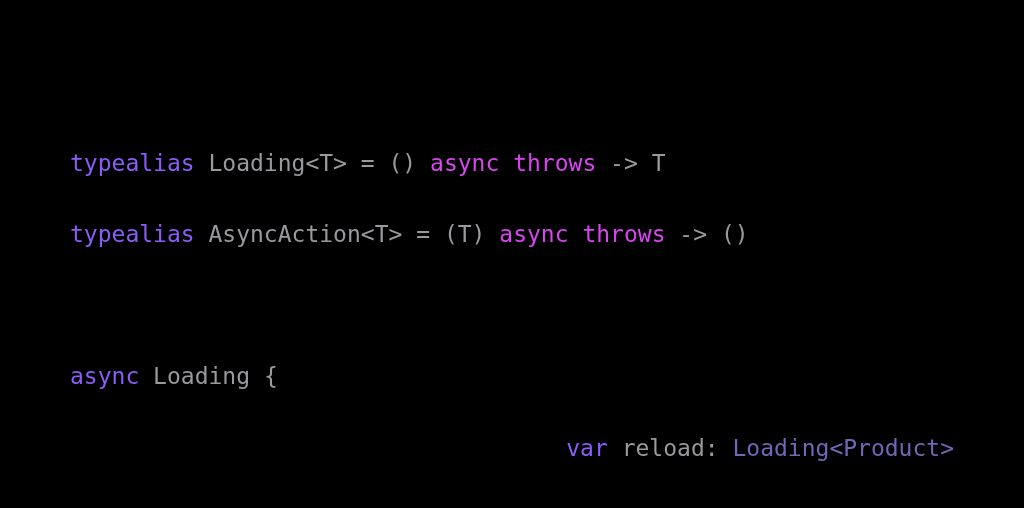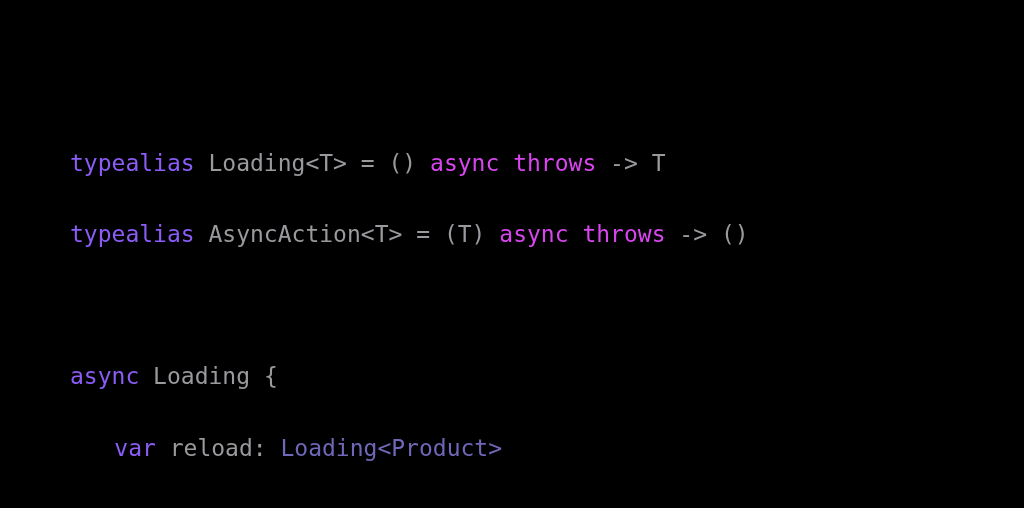--- a/index.html
+++ b/index.html
@@ -40,20 +40,21 @@
       color: #9a9a9e;
     }
     .async-throws {
       color: #d946ef;
     }
     .line {
       display: block;
     }
     .indent {
       padding-left: 3.2ch;
+      text-align: right;
     }
   </style>
 </head>
 <body>
 
 <div class="code-block">
 <span class="line"><span class="keyword">typealias</span><span> </span><span class="type-decl">Loading</span><span class="generic">&lt;T&gt;</span><span class="punct"> = () </span><span class="async-throws">async</span><span> </span><span class="async-throws">throws</span><span class="punct"> -&gt; T</span></span>
 <span class="line"><span class="keyword">typealias</span><span> </span><span class="type-decl">AsyncAction</span><span class="generic">&lt;T&gt;</span><span class="punct"> = (T) </span><span class="async-throws">async</span><span> </span><span class="async-throws">throws</span><span class="punct"> -&gt; ()</span></span>
 <span class="line"> </span>
 <span class="line"><span class="keyword">async</span><span> </span><span class="type-decl">Loading</span><span class="punct"> {</span></span>

